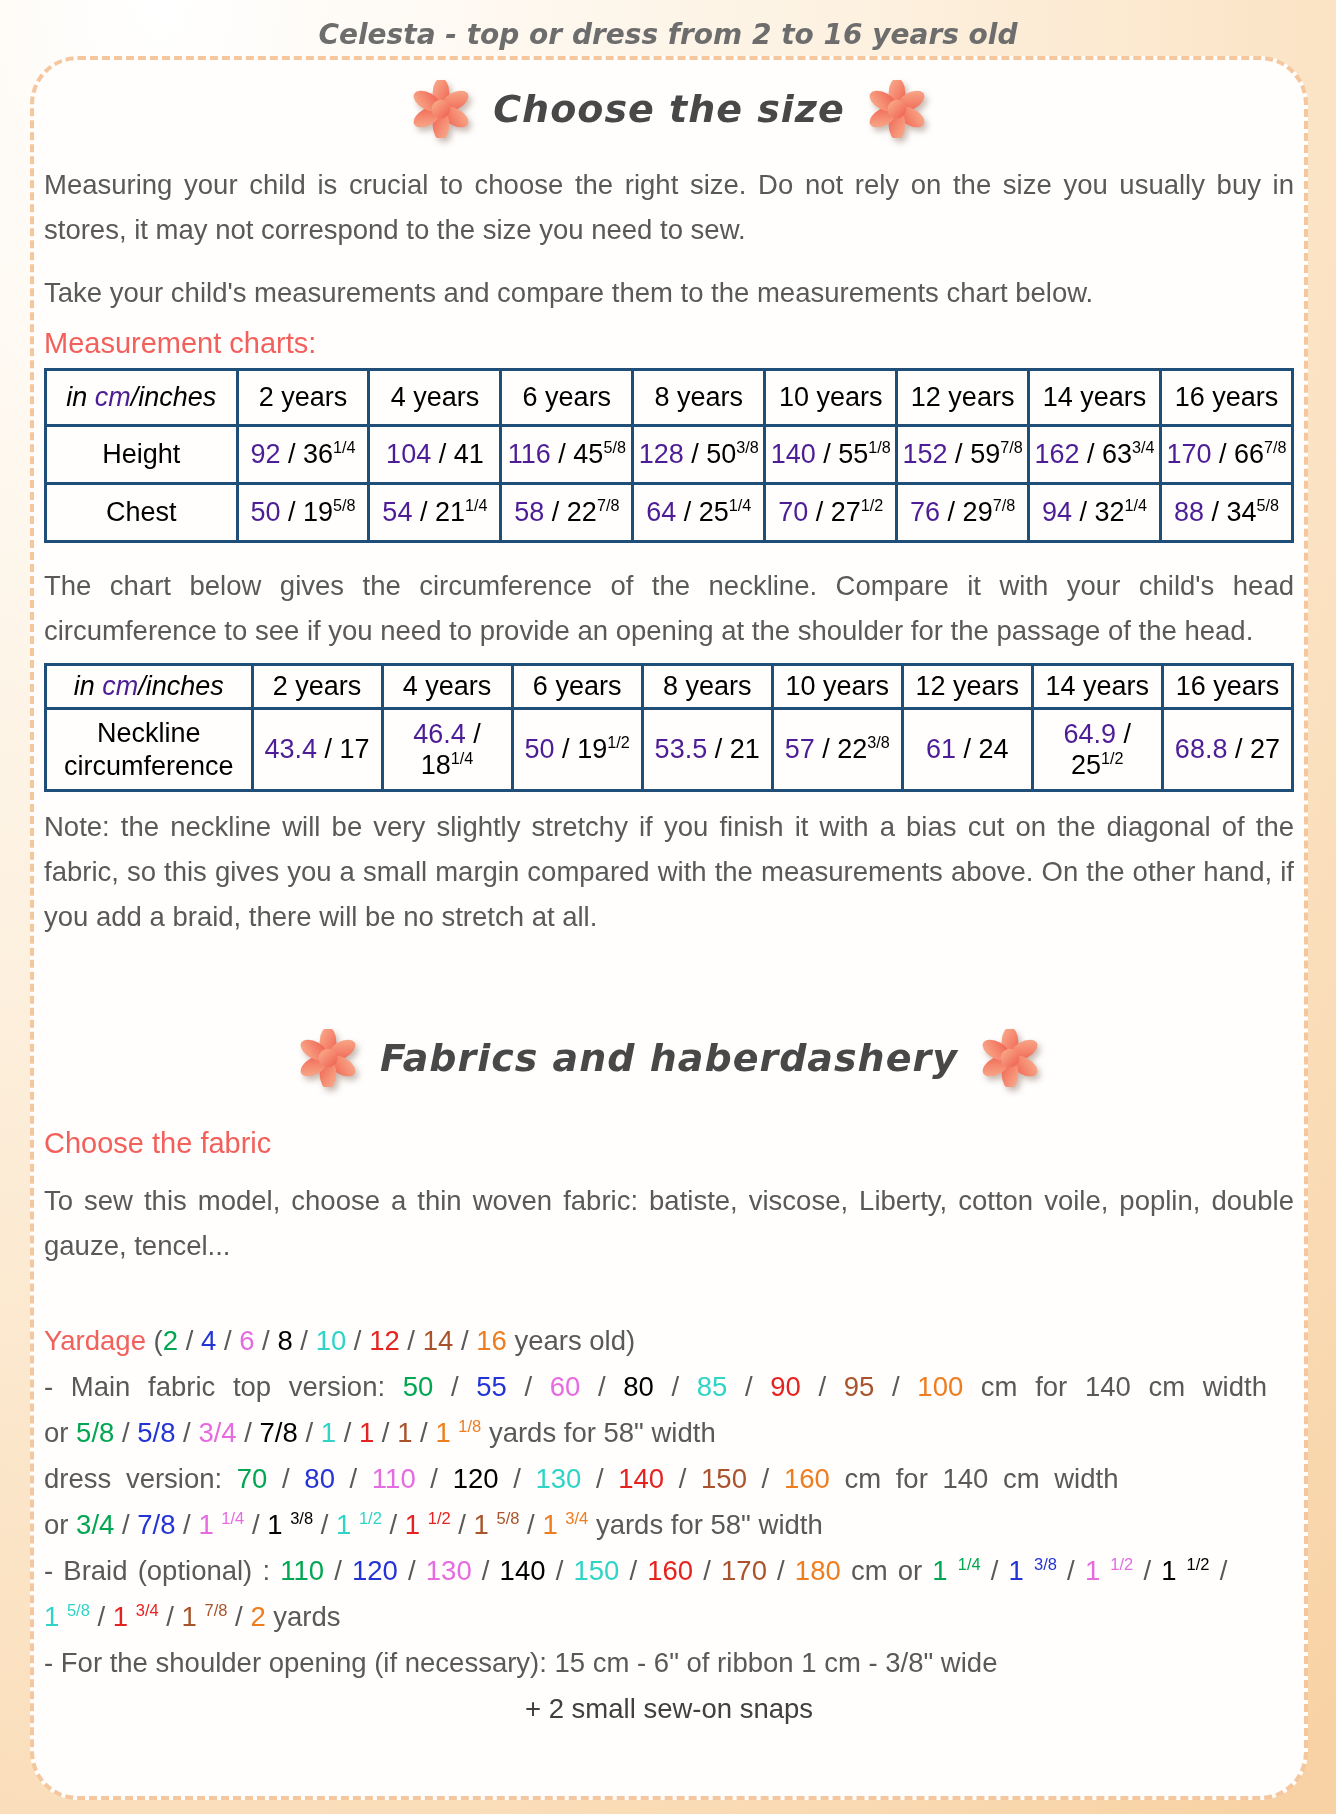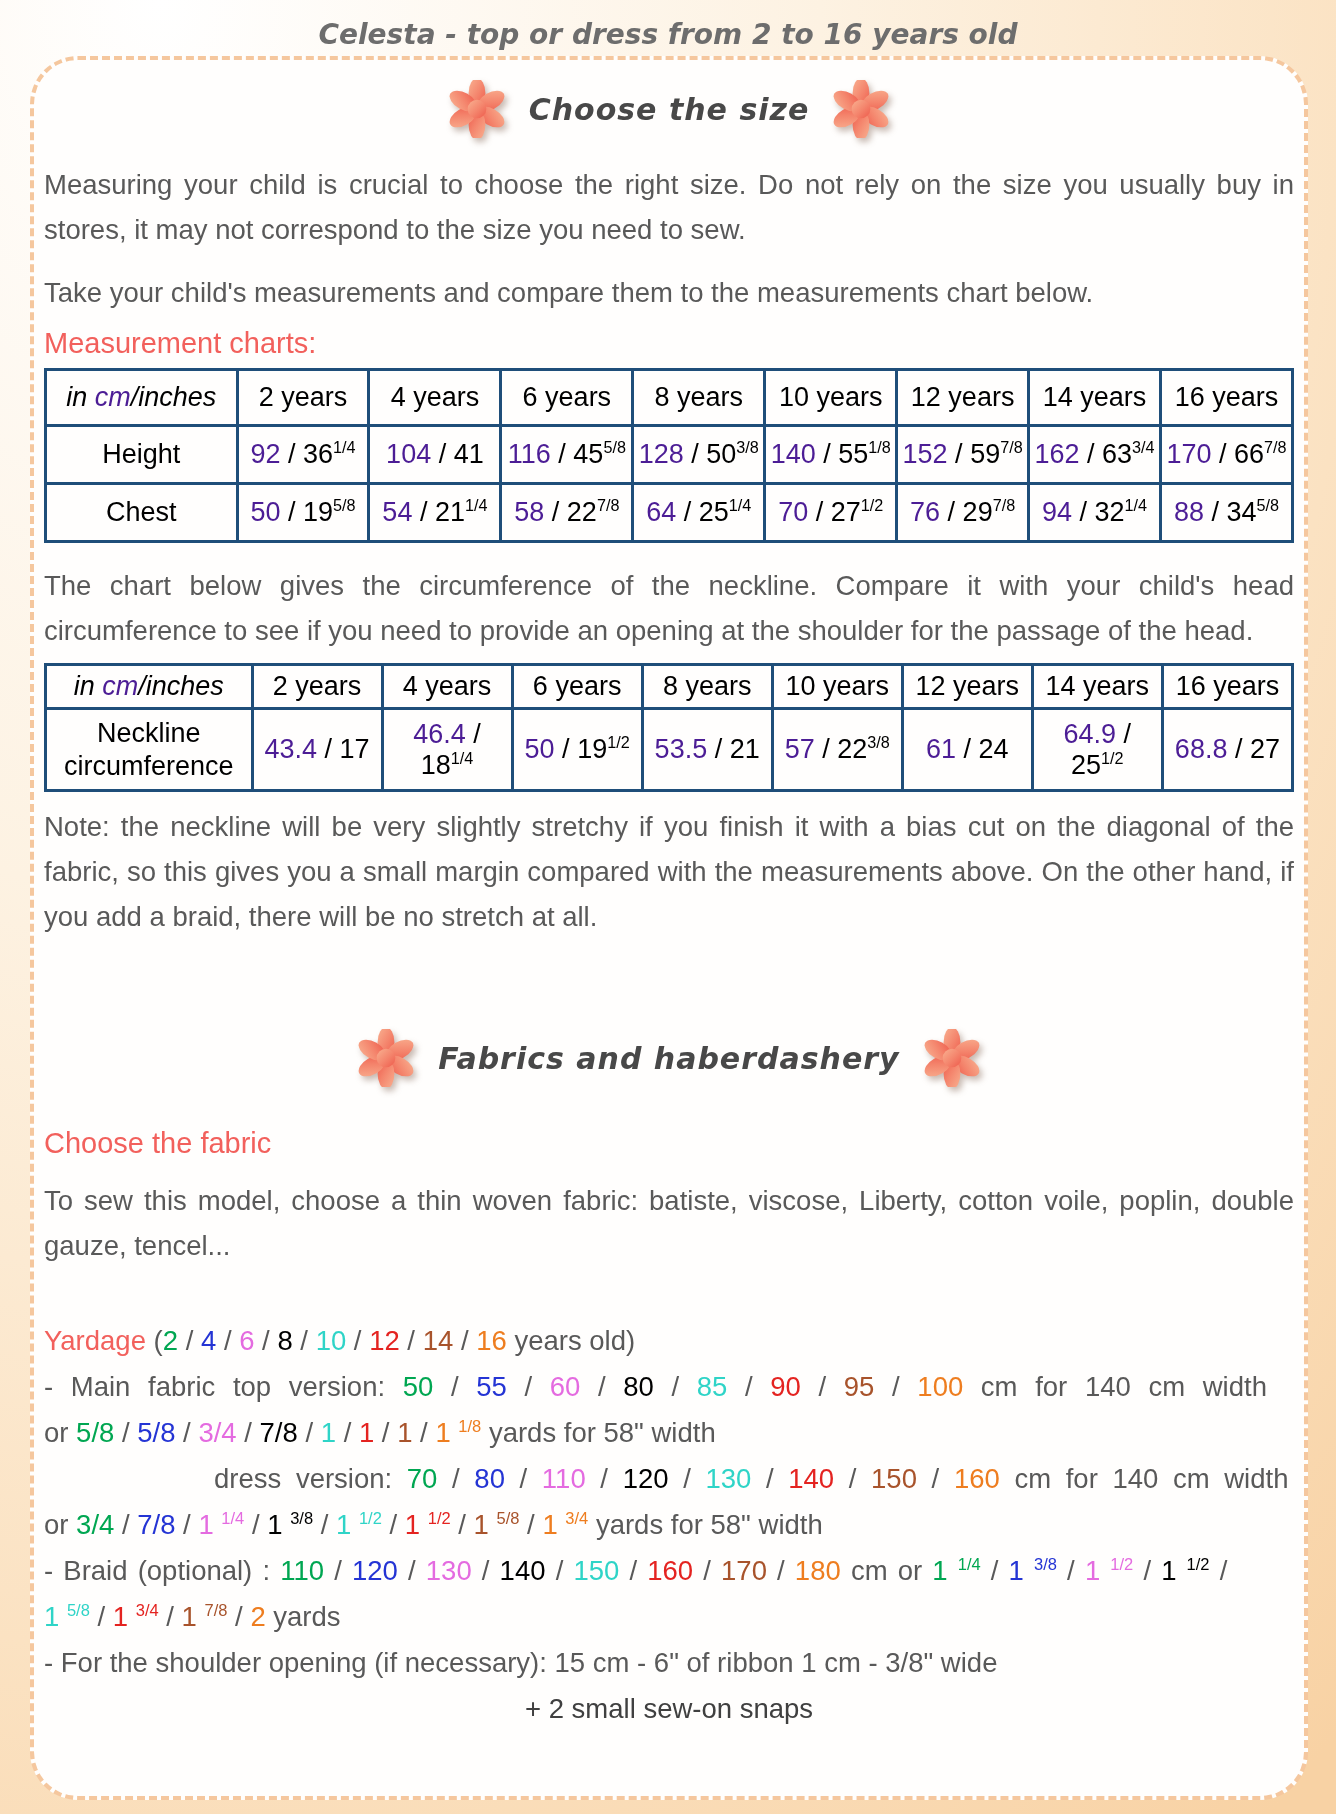--- a/index.html
+++ b/index.html
@@ -16,21 +16,21 @@
   .box{
     position:absolute;left:30px;top:56px;width:1278px;height:1744px;
     box-sizing:border-box;background:#fffefd;
     border:4px dashed #f5c79e;border-radius:48px;
     padding:0 10px;
   }
   .sec-heading{display:flex;align-items:center;justify-content:center;gap:24px;margin-top:20px;}
   .sec-heading.second{margin-top:90px;}
   .script-title{
     font-family:"DejaVu Sans", sans-serif;font-style:italic;font-weight:600;
-    color:#484848;font-size:30px;letter-spacing:1px;text-align:right;
+    color:#484848;font-size:38px;letter-spacing:1px;text-align:right;
   }
   .flower{width:56px;height:58px;filter:drop-shadow(3px 4px 3px rgba(96,60,40,.35));}
   .body{color:#595959;font-size:27.5px;line-height:45px;margin:0;}
   .j{text-align:justify;}
   .p-intro1{margin-top:24px;}
   .p-take{margin-top:18px;}
   .p-neck{margin-top:20px;}
   .p-note{margin-top:12px;}
   .p-fabric{margin-top:18px;}
   .sub-heading{color:#f2605c;font-size:29px;margin-top:12px;font-weight:400;}
@@ -47,21 +47,21 @@
   .t1 tbody tr{height:58px;}
   .t2 thead tr{height:44px;}
   .t2 tbody tr{height:82px;}
   .corner{font-style:italic;}
   .cm{color:#4c1d95;}
   .lbl2{line-height:33px;}
   sup{font-size:0.6em;vertical-align:super;line-height:0;letter-spacing:0;}
   .yardage{margin-top:50px;font-size:27.5px;color:#595959;}
   .yline{line-height:46px;white-space:nowrap;}
   .yline:nth-child(2){word-spacing:10px;}
-  .yline:nth-child(4){margin-left:170px;word-spacing:7px;}
+  .yline:nth-child(4){word-spacing:7px;}
   .yline:nth-child(6){word-spacing:2.5px;}
   .yline:nth-child(9){text-align:center;}
 </style>
 </head>
 <body>
 
 <svg width="0" height="0" style="position:absolute" aria-hidden="true">
   <defs>
     <linearGradient id="fg" x1="0" y1="0" x2="1" y2="1">
       <stop offset="0" stop-color="#f9b191"></stop>

